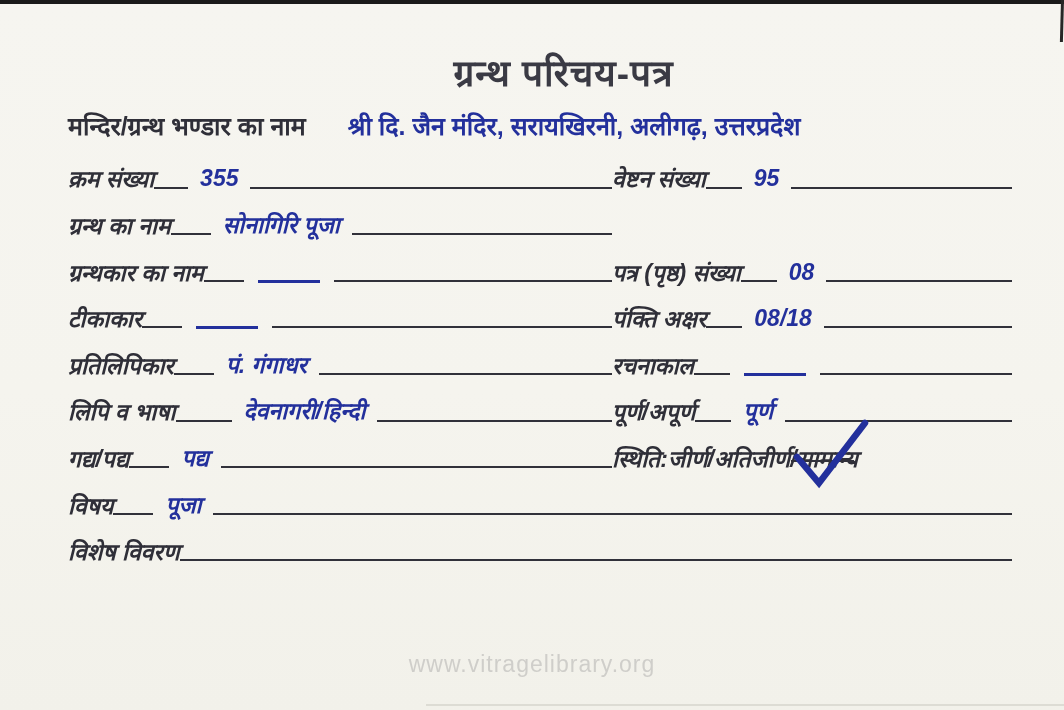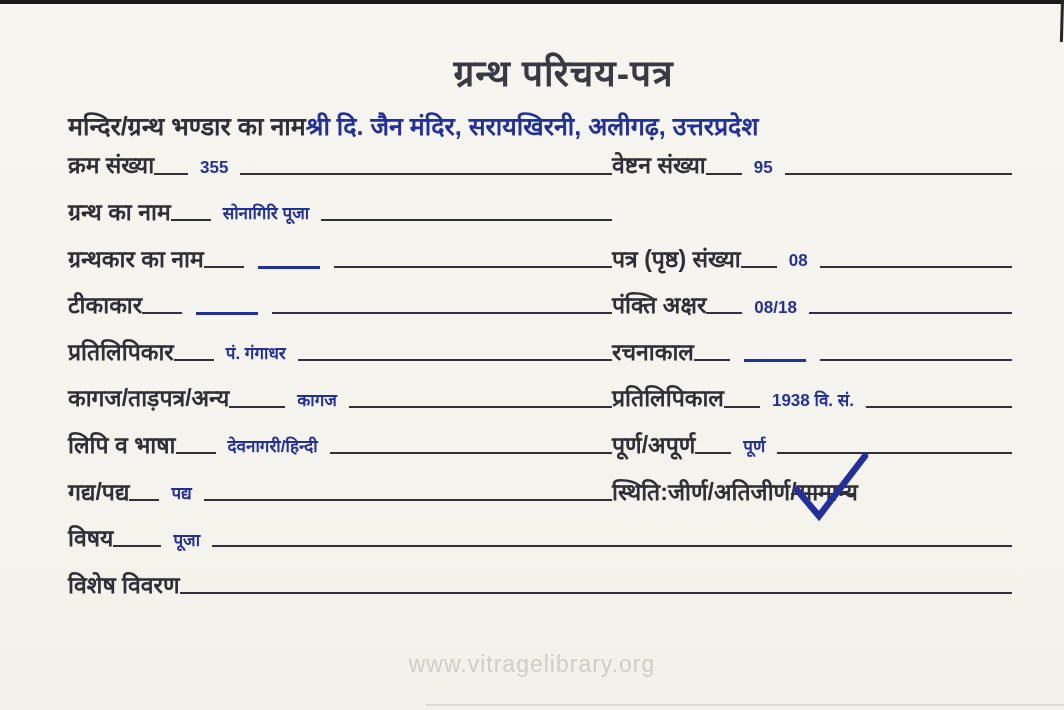--- a/index.html
+++ b/index.html
@@ -24,37 +24,37 @@
   .title{
     position:absolute;top:42px;left:0;width:100%;text-align:center;
     font-size:37px;font-weight:bold;color:#3a3a44;letter-spacing:1px;
     text-indent:55px;margin:4px;
   }
   .header-row{
     position:absolute;top:108px;left:68px;right:30px;
     display:flex;align-items:center;
   }
   .header-label{font-size:25px;font-weight:bold;color:var(--print);white-space:nowrap;}
-  .header-value{font-size:25px;font-weight:bold;color:var(--ink-blue);white-space:nowrap;}
+  .header-value{font-size:25px;font-weight:bold;color:var(--ink-blue);margin-left:42px;white-space:nowrap;}
 
   .rows{
-    position:absolute;top:138px;left:68px;right:52px;
+    position:absolute;top:152px;left:68px;right:52px;font-style:italic;
   }
   .form-row{display:flex;height:46.6px;}
   .cell{display:flex;align-items:flex-end;box-sizing:border-box;padding-bottom:7px;min-width:0;}
   .cell.half{width:544px;flex:0 0 544px;}
   .cell.right{flex:1;}
   .cell.full{flex:1;}
   .label{font-size:23px;font-weight:bold;color:var(--print);white-space:nowrap;line-height:1.05;}
   .seg{border-bottom:2.5px solid var(--line);margin-bottom:3px;min-width:6px;}
   .seg.lead{flex:0 0 40px;}
   .cell.right .seg.lead{flex:0 0 36px;}
   .seg.tail{flex:1 1 auto;}
   .ink{
-    font-size:17px;font-weight:bold;color:var(--ink-blue);
+    font-size:23px;font-weight:bold;color:var(--ink-blue);
     margin:0 12px 1px;white-space:nowrap;line-height:1.05;text-align:right;
   }
   .ink-dash{
     flex:0 0 62px;border-bottom:3.5px solid var(--ink-blue);
     margin:0 14px 2px;align-self:flex-end;
   }
   
   .form-row:nth-child(1) .cell.half .seg.lead{flex-basis:34px;}
   .form-row:nth-child(6) .cell.half .seg.lead{flex-basis:56px;}
   .form-row:nth-child(8) .cell.half .seg.lead{flex-basis:30px;}
@@ -144,34 +144,20 @@
         <div class="cell left half">
           <span class="label">प्रतिलिपिकार</span>
           <span class="seg lead"></span>
           <span class="ink">पं. गंगाधर</span>
           <span class="seg tail"></span>
         </div>
         <div class="cell right">
           <span class="label">रचनाकाल</span>
           <span class="seg lead"></span>
           <span class="ink-dash"></span>
-          <span class="seg tail"></span>
-        </div>
-      </div>
-      <div class="form-row">
-        <div class="cell left half">
-          <span class="label">कागज/ताड़पत्र/अन्य</span>
-          <span class="seg lead"></span>
-          <span class="ink">कागज</span>
-          <span class="seg tail"></span>
-        </div>
-        <div class="cell right">
-          <span class="label">प्रतिलिपिकाल</span>
-          <span class="seg lead"></span>
-          <span class="ink">1938 वि. सं.</span>
           <span class="seg tail"></span>
         </div>
       </div>
       <div class="form-row">
         <div class="cell left half">
           <span class="label">लिपि व भाषा</span>
           <span class="seg lead"></span>
           <span class="ink">देवनागरी/हिन्दी</span>
           <span class="seg tail"></span>
         </div>

